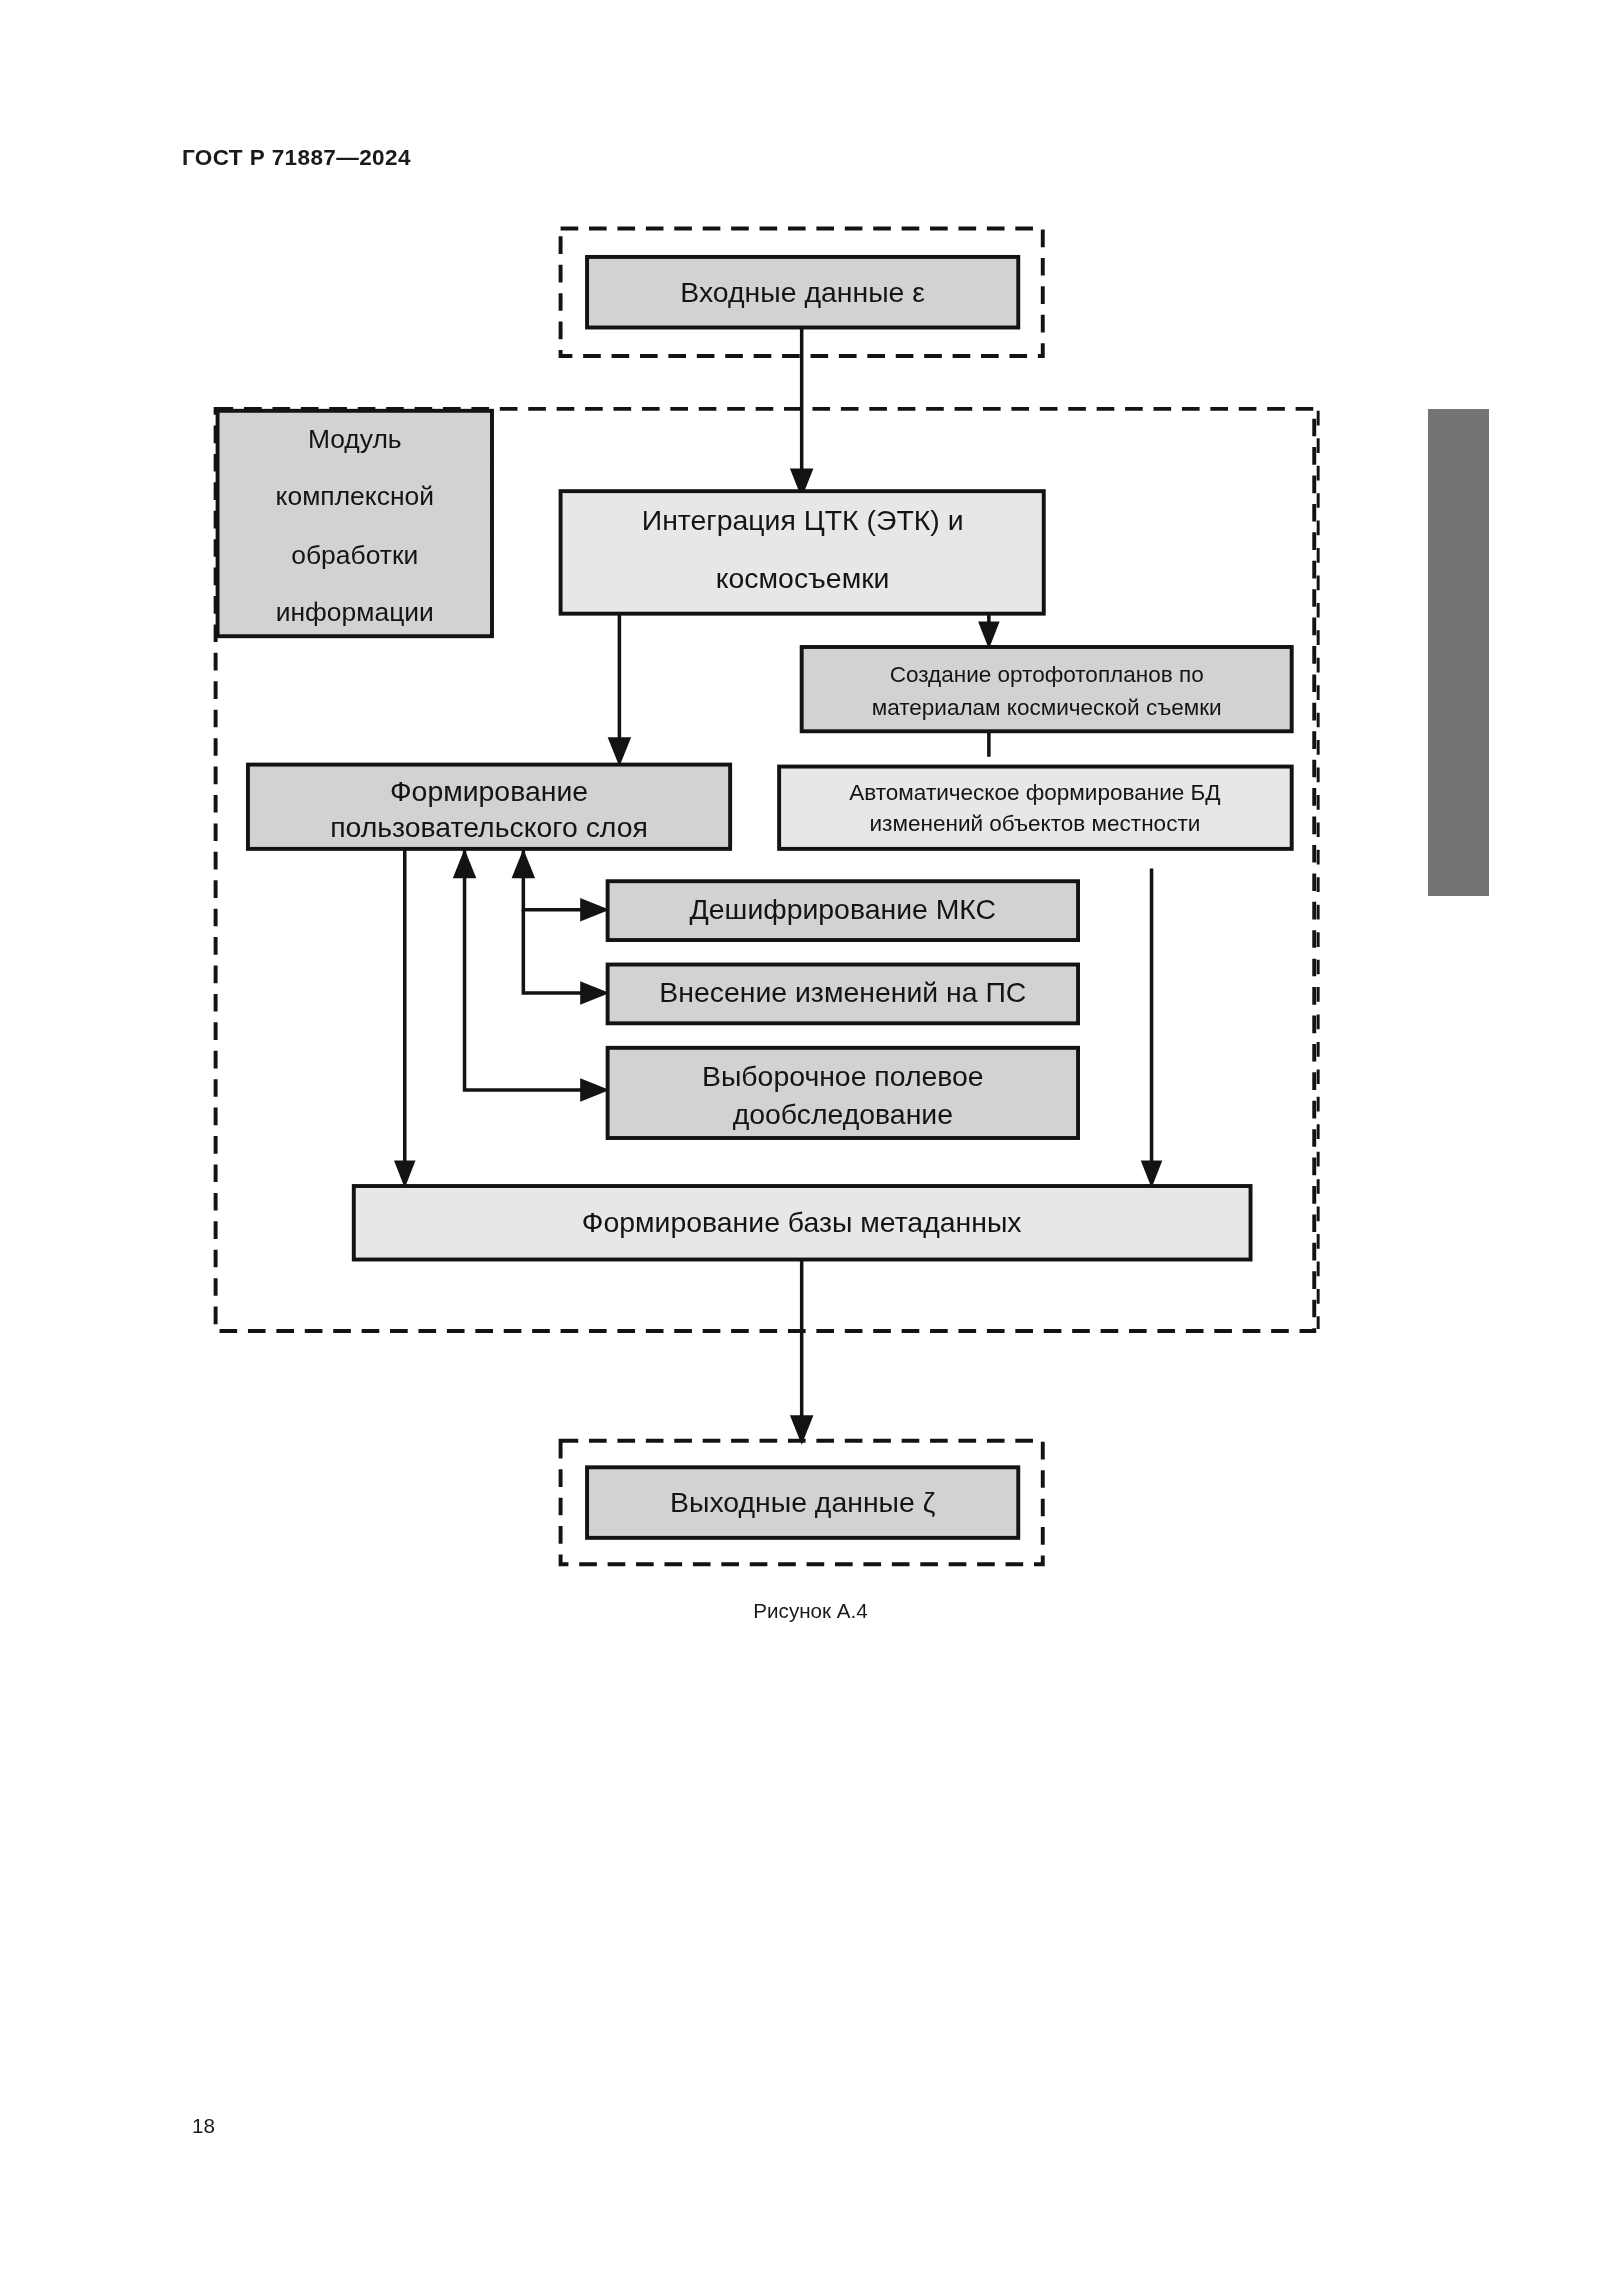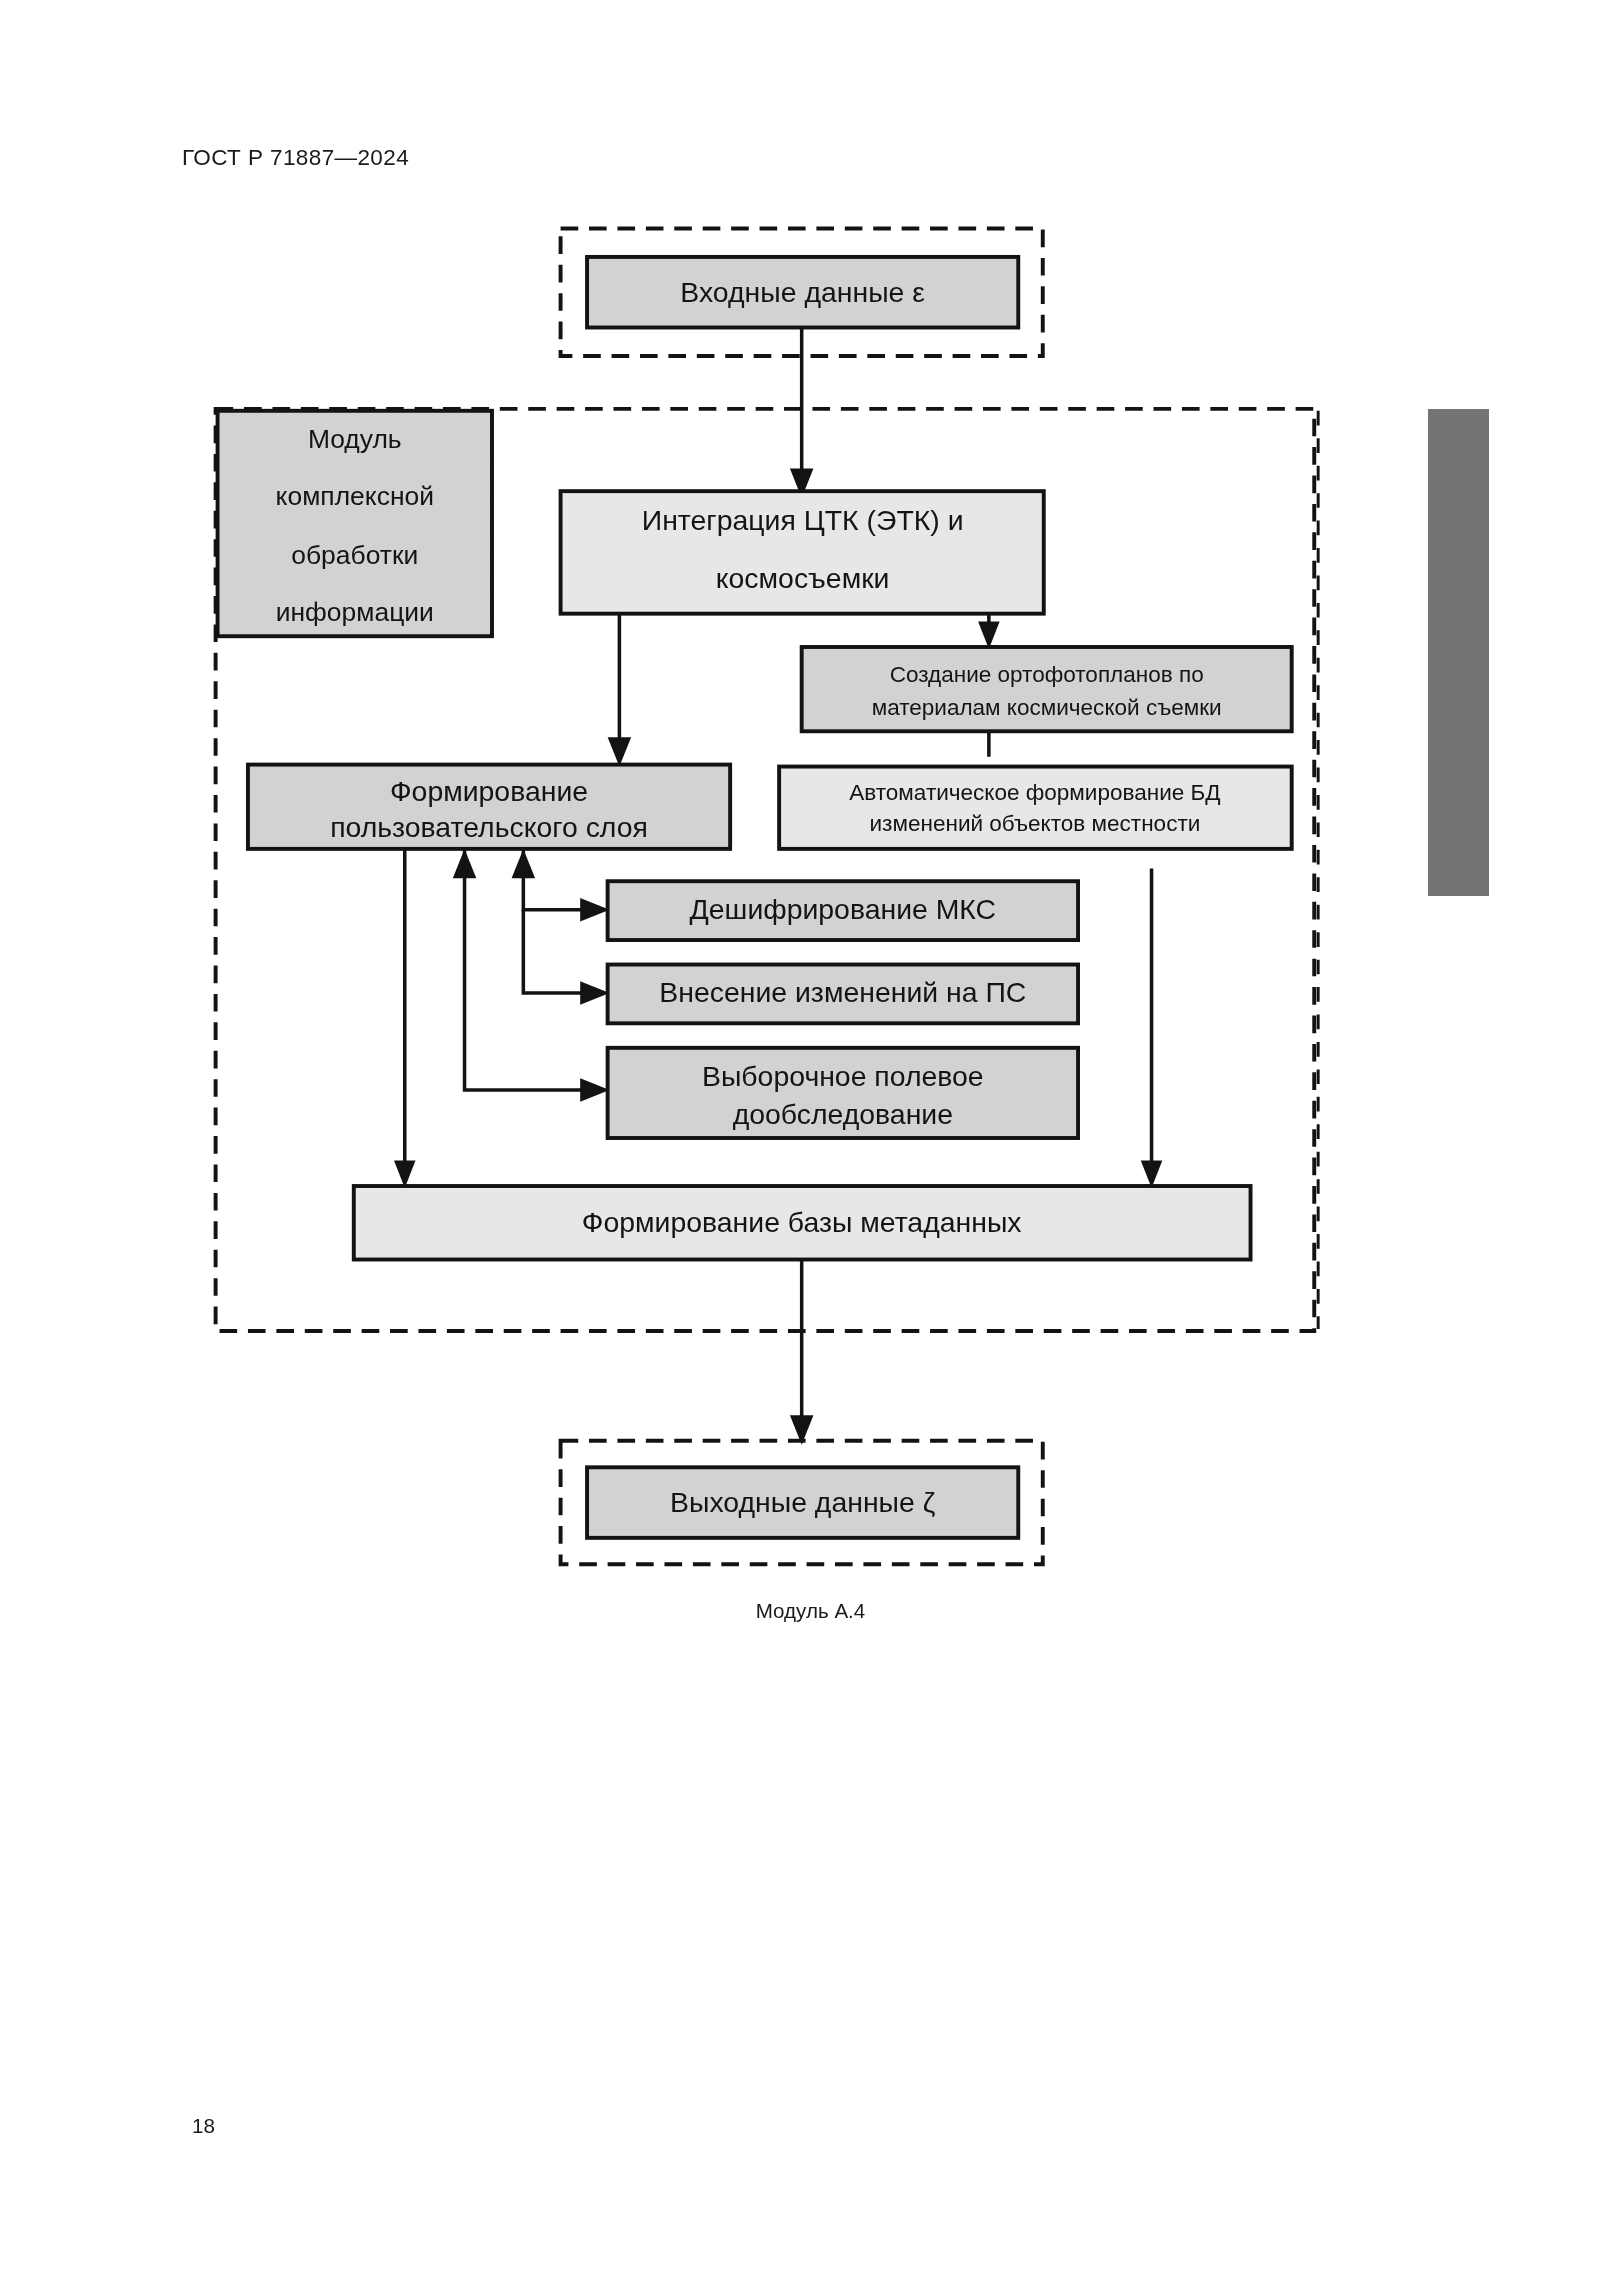--- a/index.html
+++ b/index.html
@@ -19,21 +19,21 @@
     position: absolute;
     inset: 0;
     background: #ffffff;
   }
   
   .doc-header {
     position: absolute;
     left: 182px;
     top: 145px;
     font-size: 22.5px;
-    font-weight: normal;
+    font-weight: bold;
     letter-spacing: 0.4px;
     white-space: nowrap;
   }
   
   .page-number {
     position: absolute;
     left: 192px;
     top: 2070px;
     font-size: 20.6px;
     margin-top: 44px;
@@ -183,18 +183,18 @@
 
       <rect class="box-fill-dark" x="599" y="1497" width="440" height="72"></rect>
       <text x="819" y="1535" font-size="29" text-anchor="middle">Выходные данные ζ</text>
 
       <polygon class="arrowhead" points="534,866 522,896 546,896"></polygon>
       <polygon class="arrowhead" points="474,866 462,896 486,896"></polygon>
 
     </svg>
   </div>
 
-  <div class="figure-caption">Модуль А.4</div>
+  <div class="figure-caption">Рисунок А.4</div>
 
   <div class="page-number">18</div>
 
 </div>
 
 
 </body></html>

